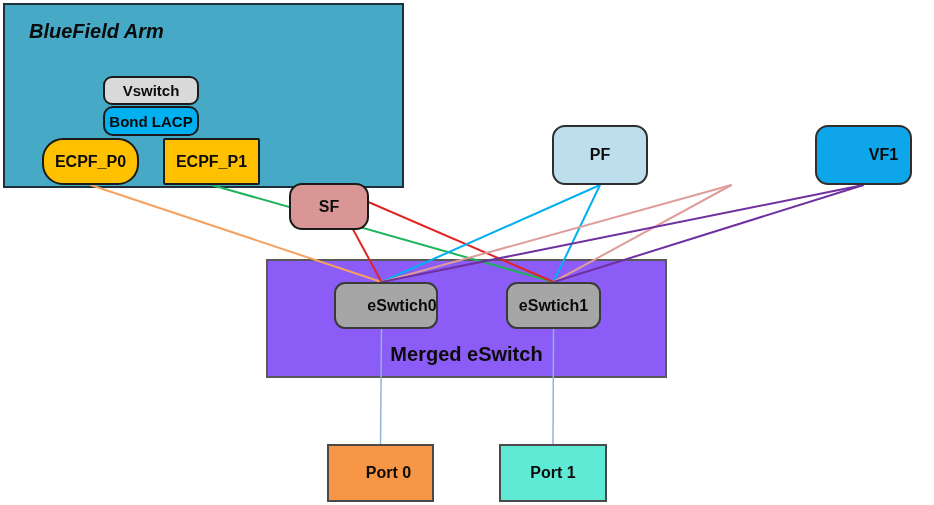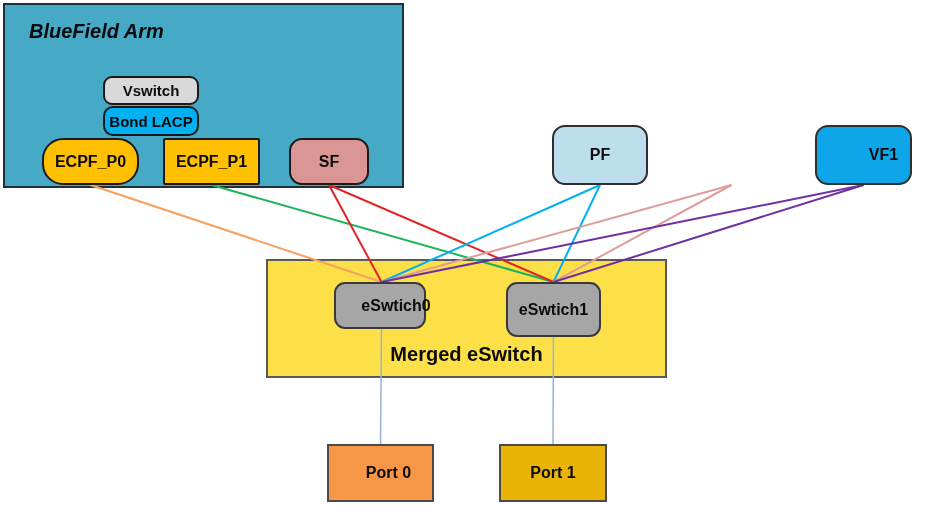--- a/index.html
+++ b/index.html
@@ -60,36 +60,36 @@
     border: 2px solid #1a1a1a;
   }
   .vswitch   { left: 103px; top: 76px;  width: 96px;  height: 29px; border-radius: 9px;  font-size: 15px; }
   .bond_lacp { left: 103px; top: 106px; width: 96px;  height: 30px; border-radius: 10px; font-size: 15px; }
   .ecpf_p0   { left: 42px;  top: 138px; width: 97px;  height: 47px; border-radius: 21px; font-size: 16px; }
   .ecpf_p1   { left: 163px; top: 138px; width: 97px;  height: 47px; border-radius: 2px; font-size: 16px; }
   .sf        { left: 289px; top: 138px; width: 80px;  height: 47px; border-radius: 13px; font-size: 16px; }
   .pf        { left: 552px; top: 125px; width: 96px;  height: 60px; border-radius: 13px; border-color: #2f2f2f; font-size: 16px; }
   .vf0       { left: 683px; top: 125px; width: 97px;  height: 60px; border-radius: 13px; border-color: #2f2f2f; font-size: 16px; }
   .vf1       { left: 815px; top: 125px; width: 97px;  height: 60px; border-radius: 13px; border-color: #2f2f2f; font-size: 16px; }
-  .esw0      { left: 334px; top: 282px; width: 92px;  height: 47px; border-radius: 11px; border-color: #3a3a3a; font-size: 16px; padding-left: 32px; }
-  .esw1      { left: 506px; top: 282px; width: 95px;  height: 55px; border-radius: 11px; border-color: #3a3a3a; font-size: 16px; }
+  .esw0      { left: 334px; top: 282px; width: 104px;  height: 47px; border-radius: 11px; border-color: #3a3a3a; font-size: 16px; padding-left: 32px; }
+  .esw1      { left: 506px; top: 282px; width: 95px;  height: 47px; border-radius: 11px; border-color: #3a3a3a; font-size: 16px; }
   .port0     { left: 327px; top: 444px; width: 107px; height: 58px; border-radius: 0;   border-color: #4a4a4a; font-size: 16px; padding-left: 16px; }
   .port1     { left: 499px; top: 444px; width: 108px; height: 58px; border-radius: 0;   border-color: #4a4a4a; font-size: 16px; }
 </style>
 </head>
 <body>
 
 <div class="stage">
 
   <div class="container bluefield" style="background: rgb(70, 169, 197);">
     <div class="container-title">BlueField Arm</div>
   </div>
 
 
-  <div class="container merged" style="background: #fde047;">
+  <div class="container merged" style="background: #8b5cf6;">
     <div class="container-title">Merged eSwitch</div>
   </div>
 
   <svg class="edges-layer" viewBox="0 0 934 505" xmlns="http://www.w3.org/2000/svg">
       <line x1="90.5" y1="185" x2="381.5" y2="282" stroke="#F5A15F" stroke-width="2"></line>
       <line x1="211.5" y1="185" x2="553.5" y2="282" stroke="#1EB35B" stroke-width="2"></line>
       <line x1="329" y1="185" x2="381.5" y2="282" stroke="#E02424" stroke-width="2"></line>
       <line x1="329" y1="185" x2="553.5" y2="282" stroke="#E02424" stroke-width="2"></line>
       <line x1="600" y1="185" x2="381.5" y2="282" stroke="#00B0F0" stroke-width="2"></line>
       <line x1="600" y1="185" x2="553.5" y2="282" stroke="#00B0F0" stroke-width="2"></line>
@@ -98,24 +98,24 @@
       <line x1="863.5" y1="185" x2="381.5" y2="282" stroke="#7030A0" stroke-width="2"></line>
       <line x1="863.5" y1="185" x2="553.5" y2="282" stroke="#7030A0" stroke-width="2"></line>
       <line x1="381.5" y1="329" x2="380.5" y2="444" stroke="#95B3D7" stroke-width="1.5"></line>
       <line x1="553.5" y1="329" x2="553" y2="444" stroke="#95B3D7" stroke-width="1.5"></line>
     </svg>
 
   <div class="node vswitch" style="background: rgb(217, 217, 217);">Vswitch</div>
   <div class="node bond_lacp" style="background: rgb(0, 176, 240);">Bond LACP</div>
   <div class="node ecpf_p0" style="background: rgb(255, 192, 0);">ECPF_P0</div>
   <div class="node ecpf_p1" style="background: rgb(255, 192, 0);">ECPF_P1</div>
-  <div class="node sf" style="background: rgb(217, 150, 148);">SF</div>
+  <div class="node sf" style="background: rgb(217, 150, 148); margin-top: 45px;">SF</div>
 
   <div class="node pf" style="background: rgb(189, 222, 236);">PF</div>
   <div class="node vf1" style="background: #0ea5e9; padding-left: 40px;">VF1</div>
 
   <div class="node esw0" style="background: rgb(166, 166, 166);">eSwtich0</div>
   <div class="node esw1" style="background: rgb(166, 166, 166);">eSwtich1</div>
 
   <div class="node port0" style="background: rgb(247, 150, 70);">Port 0</div>
-  <div class="node port1" style="background: #eab308;">Port 1</div>
+  <div class="node port1" style="background: #5eead4;">Port 1</div>
 
 </div>
 
 </body></html>

